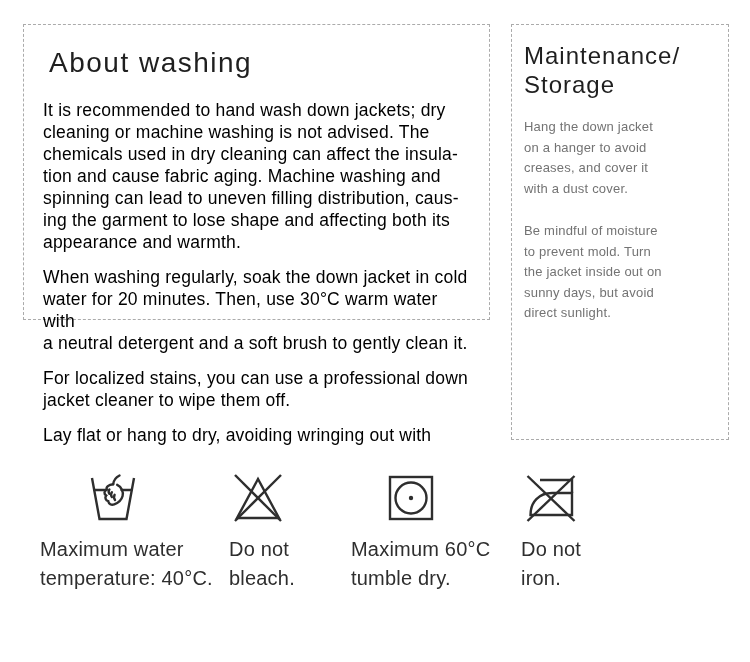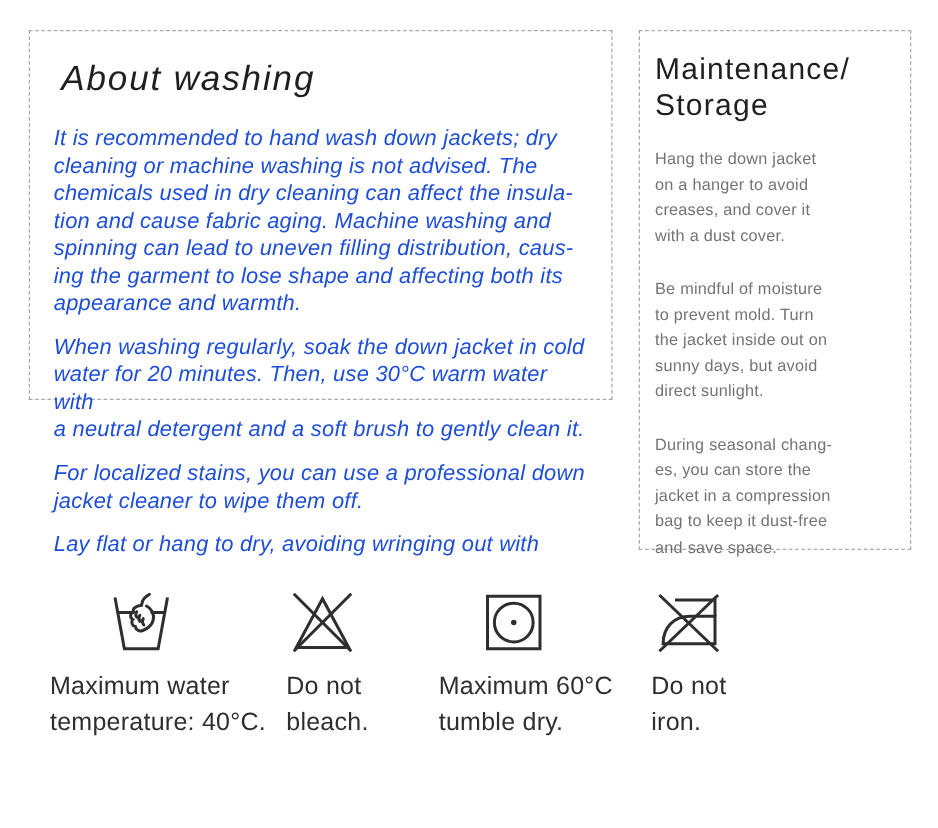--- a/index.html
+++ b/index.html
@@ -5,33 +5,33 @@
   html,body{margin:0;padding:0;background:#ffffff;}
   body{
     width:750px;height:662px;position:relative;overflow:hidden;
     font-family:"Liberation Sans","DejaVu Sans",sans-serif;
     color:#303030;
   }
   .box{
     position:absolute;box-sizing:border-box;background:#fff;
     border:1px dashed #ababab;
   }
-  .box-left{left:23px;top:24px;width:467px;height:296px;padding:20px 16px 0 19px;font-style:italic;}
+  .box-left{left:23px;top:24px;width:467px;height:296px;padding:20px 16px 0 19px;}
   .box-right{left:511px;top:24px;width:218px;height:416px;padding:15px 10px 0 12px;}
   .ml{white-space:pre-line;}
   .title-left{
     margin:2px 0 0 6px;font-size:28px;font-weight:400;color:#1f1f1f;
     letter-spacing:1.5px;line-height:1.15;
   }
   .title-right{
     margin:1px 0 0 0;font-size:24px;font-weight:400;color:#1f1f1f;
     letter-spacing:1px;line-height:29px;
   }
   .para-left{
-    margin:13px 0 0 0;font-size:17.5px;line-height:22px;letter-spacing:0.2px;color:#1d4ed8;
+    margin:13px 0 0 0;font-size:17.5px;line-height:22px;letter-spacing:0.2px;color:#000000;
   }
   .para-left.first{margin-top:20px;}
   .para-right{
     margin:22px 0 0 0;font-size:13px;line-height:20.5px;letter-spacing:0.2px;color:#737373;
   }
   .para-right.first{margin-top:18px;}
   .symbols{position:absolute;left:0;top:0;width:750px;height:464px;pointer-events:none;}
   .care-col{position:absolute;top:470px;}
   .care-icon{width:56px;height:56px;}
   .care-icon svg{display:block;}
@@ -67,25 +67,20 @@
 Storage</h2>
   <p class="para-right first ml">Hang the down jacket
 on a hanger to avoid
 creases, and cover it
 with a dust cover.</p>
   <p class="para-right ml">Be mindful of moisture
 to prevent mold. Turn
 the jacket inside out on
 sunny days, but avoid
 direct sunlight.</p>
-  <p class="para-right ml">During seasonal chang-
-es, you can store the
-jacket in a compression
-bag to keep it dust-free
-and save space.</p>
 </section>
 
 <div class="symbols">
 
   <div class="care-col" style="left:40px;">
     <div class="care-icon" style="margin-left:45px;">
       <svg width="56" height="56" viewBox="0 0 56 56">
         <path class="stroke-sq" d="M7 8 L14.5 49 L41.5 49 L49 8" stroke-width="2.7"></path>
         <path class="stroke" d="M9.5 20 L21 20"></path>
         <path class="stroke" d="M36.5 20 L46.5 20"></path>

